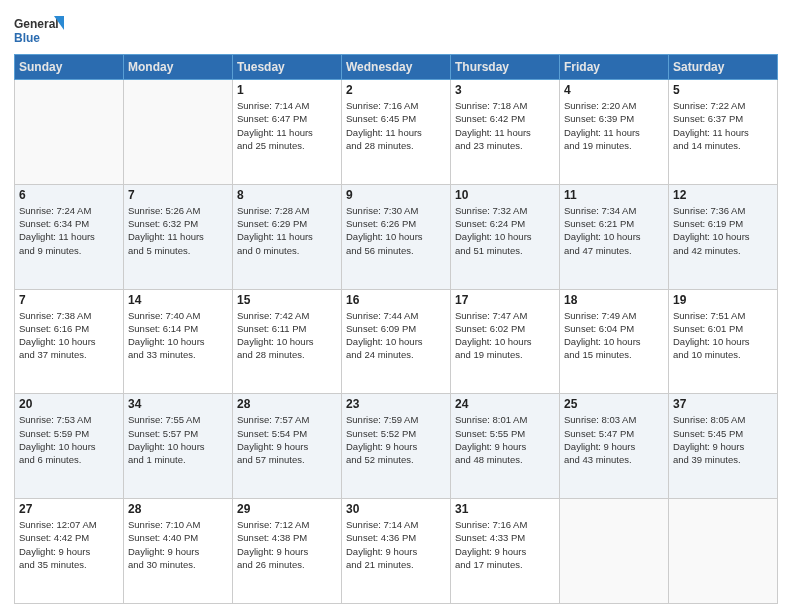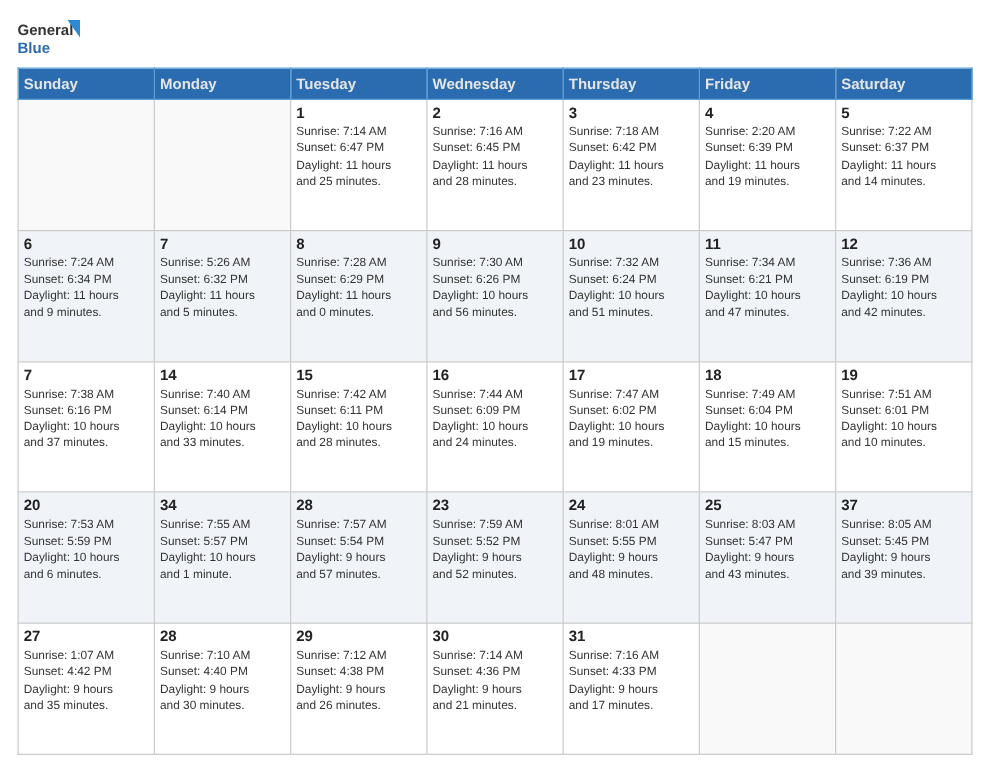--- a/index.html
+++ b/index.html
@@ -301,21 +301,21 @@
             <div class="day-num">37</div>
             <div class="cell-line">Sunrise: 8:05 AM</div>
             <div class="cell-line">Sunset: 5:45 PM</div>
             <div class="cell-line">Daylight: 9 hours</div>
             <div class="cell-line">and 39 minutes.</div>
           </td>
         </tr>
         <tr>
           <td>
             <div class="day-num">27</div>
-            <div class="cell-line">Sunrise: 1:07 AM</div>
+            <div class="cell-line">Sunrise: 12:07 AM</div>
             <div class="cell-line">Sunset: 4:42 PM</div>
             <div class="cell-line">Daylight: 9 hours</div>
             <div class="cell-line">and 35 minutes.</div>
           </td>
           <td>
             <div class="day-num">28</div>
             <div class="cell-line">Sunrise: 7:10 AM</div>
             <div class="cell-line">Sunset: 4:40 PM</div>
             <div class="cell-line">Daylight: 9 hours</div>
             <div class="cell-line">and 30 minutes.</div>

